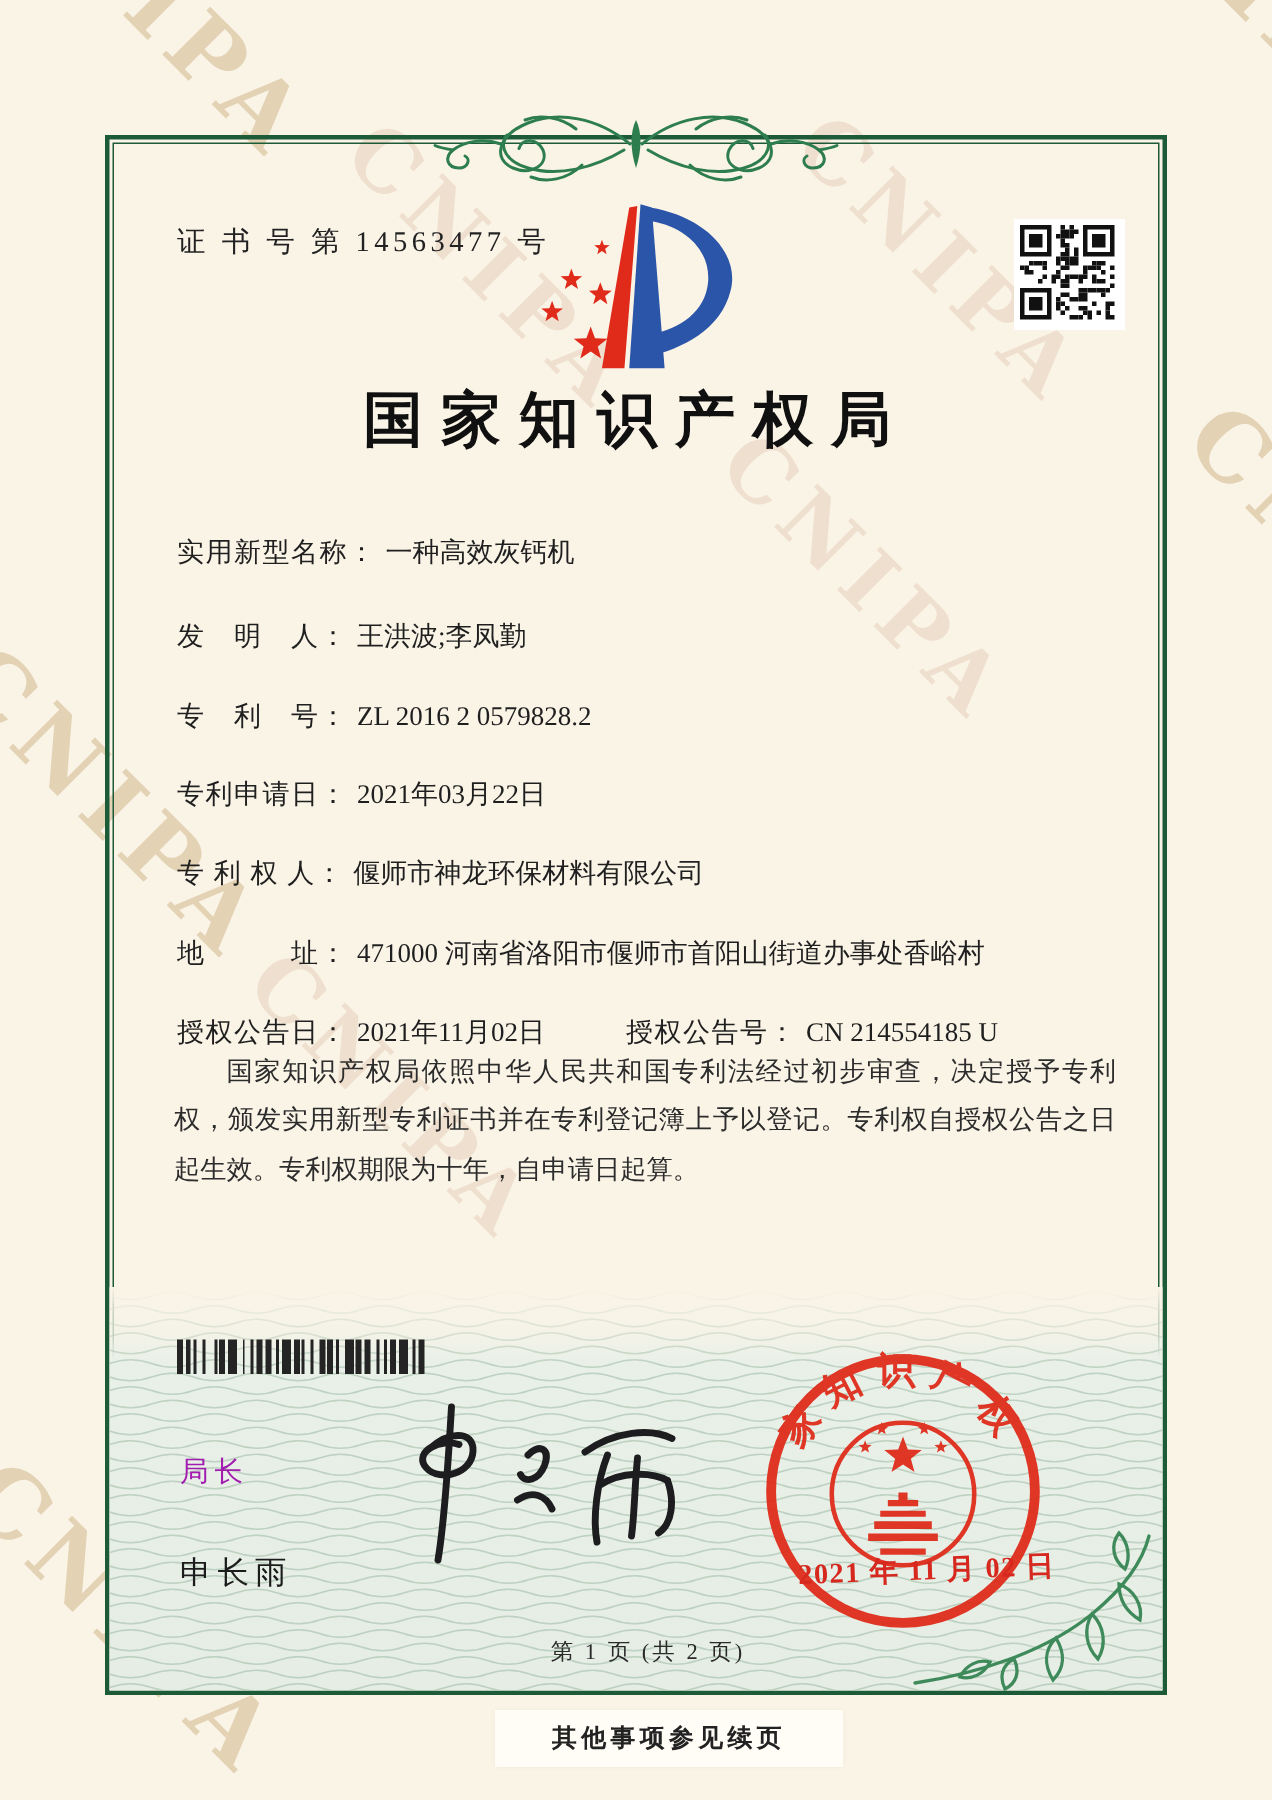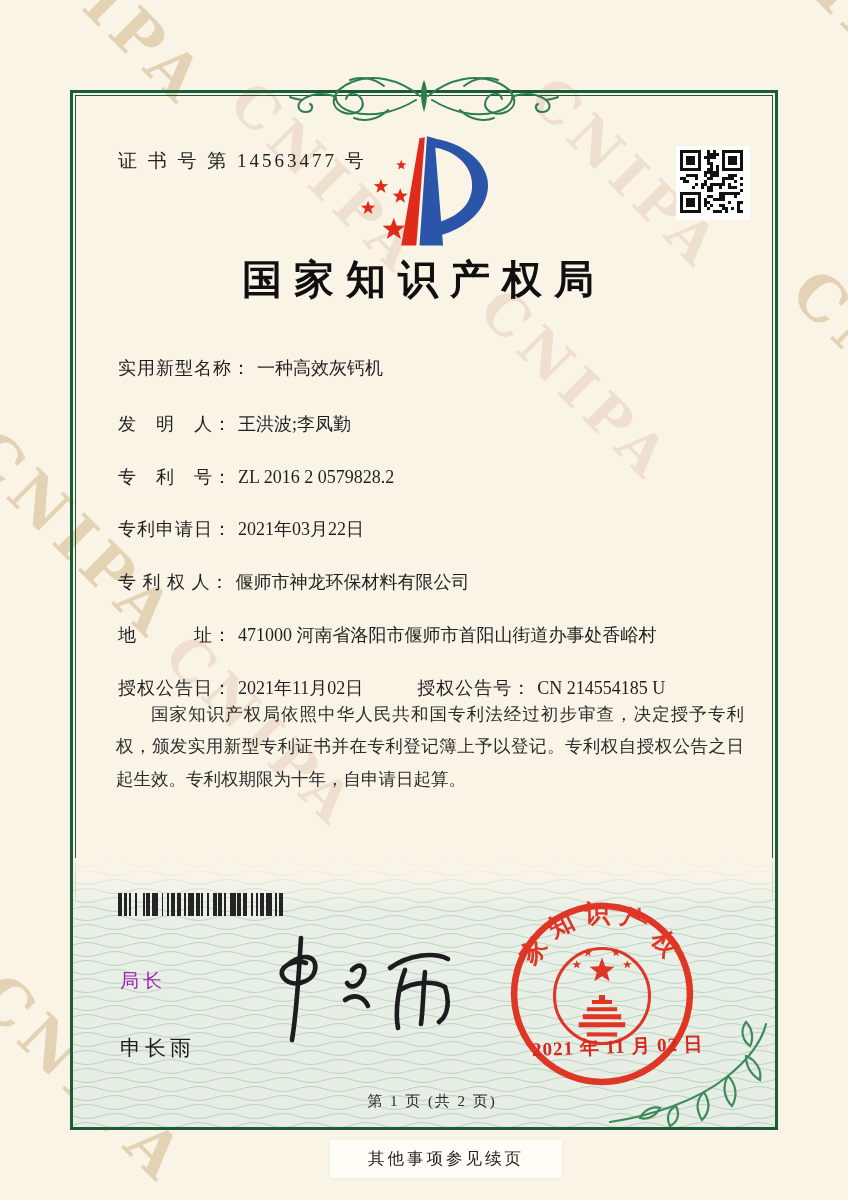--- a/index.html
+++ b/index.html
@@ -69,21 +69,21 @@
 
   .seal{position:absolute;left:506px;top:898px;opacity:.95;}
   .seal-date{position:absolute;left:532px;top:1034px;width:170px;font-size:19px;color:#d6281e;
              font-weight:700;letter-spacing:1px;transform:rotate(-2deg);white-space:nowrap;}
 
   .page-num{position:absolute;left:70px;top:1092px;width:724px;text-align:center;
             font-size:15px;color:#2a2a2a;letter-spacing:2px;}
 
   .cont-note{position:absolute;left:330px;top:1140px;width:232px;height:38px;background:#fffdf6;
              display:flex;align-items:center;justify-content:center;font-size:16.5px;
-             color:#222;letter-spacing:3px;box-shadow:0 0 4px rgba(0,0,0,.04);}
+             color:#222;letter-spacing:3px;box-shadow:0 0 4px rgba(0,0,0,.04);font-weight:bold;}
 </style>
 </head>
 <body>
 
 <div id="page">
 
   <div class="wm edge" style="left:-30px;top:-36px;">CNIPA</div>
   <div class="wm edge" style="left:702px;top:-48px;">CNIPA</div>
   <div class="wm edge" style="left:-60px;top:498px;">CNIPA</div>
   <div class="wm edge" style="left:764px;top:338px;">CNIPA</div>

